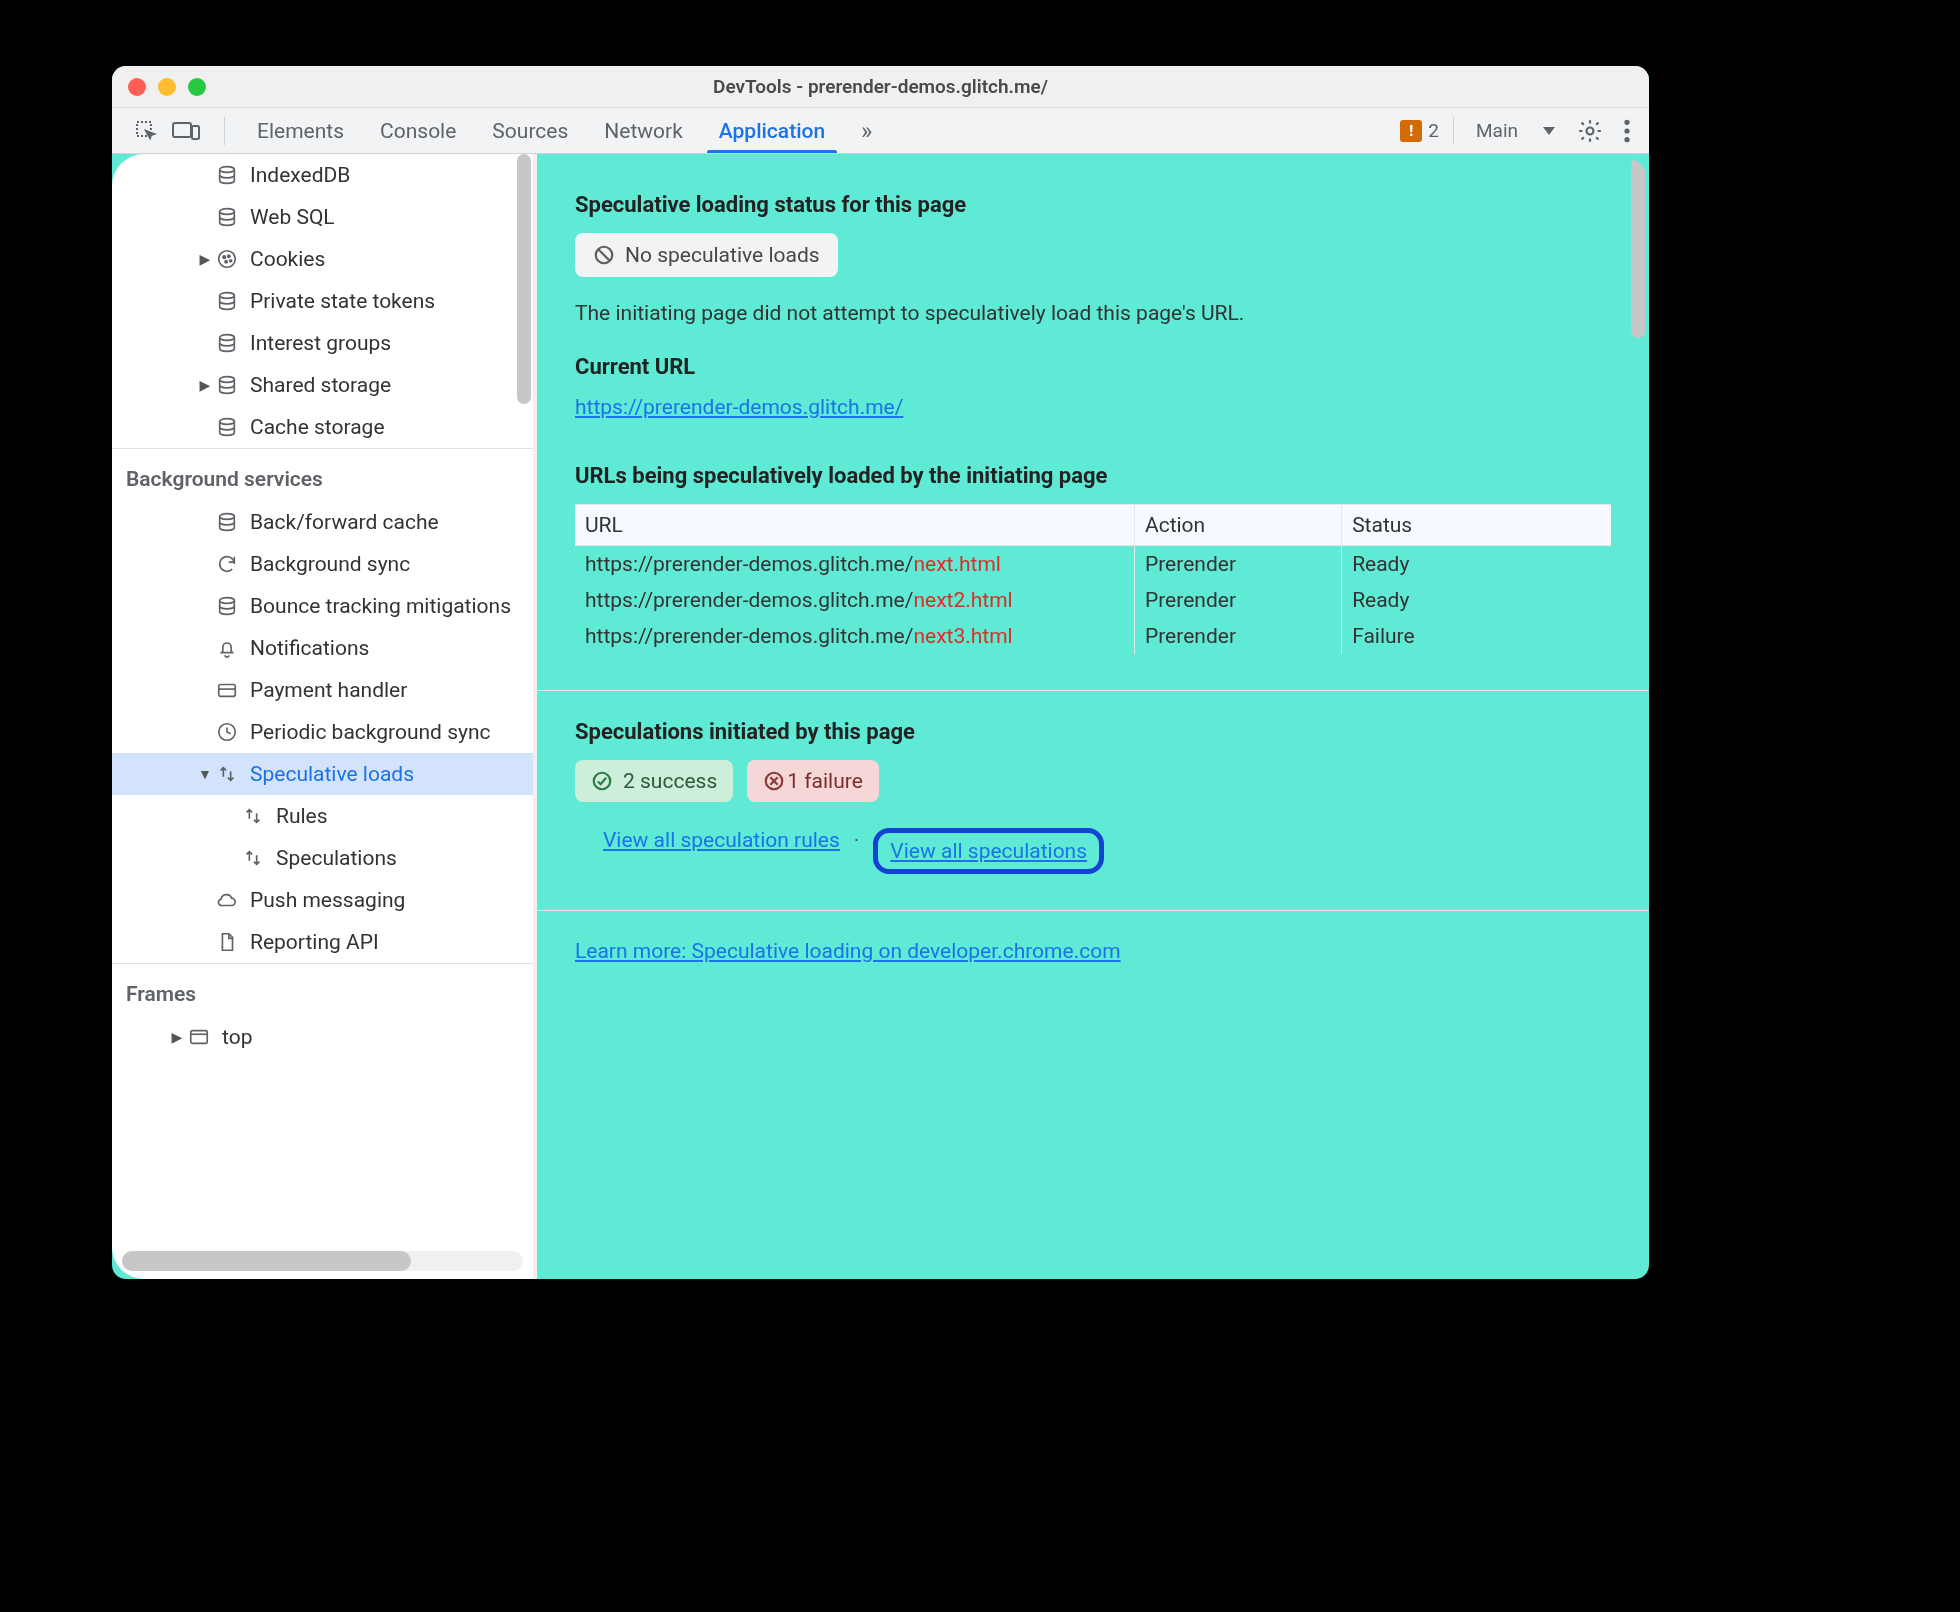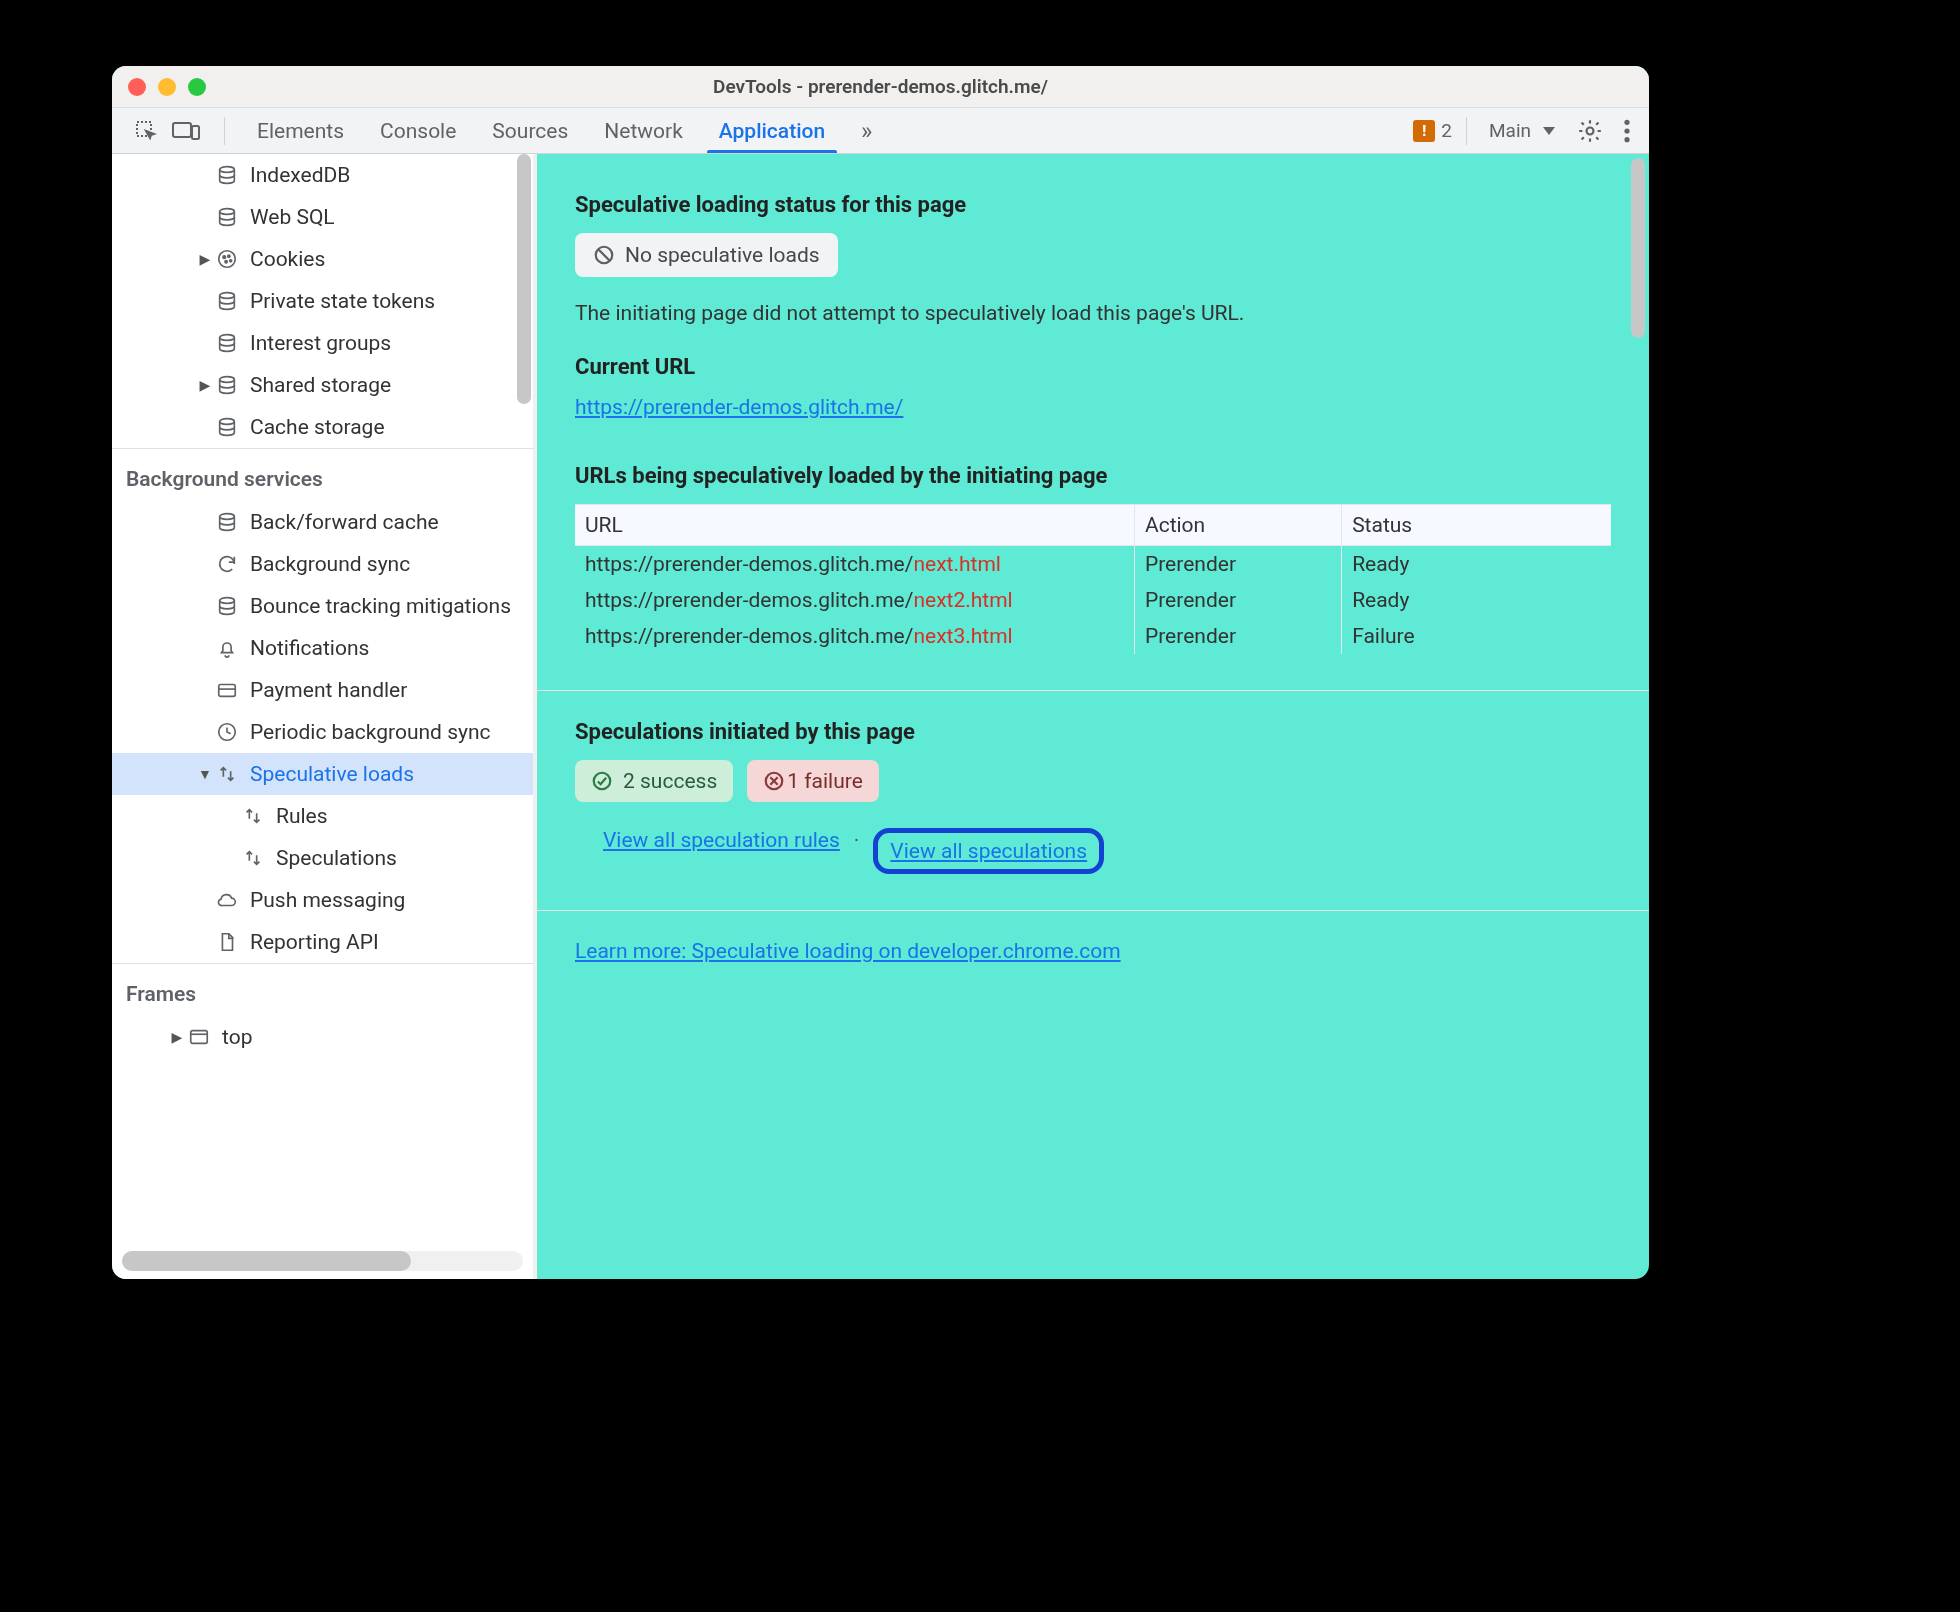--- a/index.html
+++ b/index.html
@@ -55,25 +55,25 @@
   }
   .toolbar-left-icons { display:flex; align-items:center; gap:14px; padding:0 10px; }
   .vdiv { width:1px; height:28px; background:#cfd3d7; margin:0 6px; }
   .tabs { display:flex; align-items:stretch; gap: 0; height:100%; }
   .tab { display:flex; align-items:center; padding:0 18px; color:#5f6368; font-size:21px; cursor:pointer; position:relative; }
   .tab.active { color:#1a73e8; font-weight:500; }
   .tab.active::after { content:""; position:absolute; left:6px; right:6px; bottom:0; height:3px; background:#1a73e8; border-radius:2px 2px 0 0; }
   .toolbar-spacer { flex:1; }
   .warn-badge { display:flex; align-items:center; gap:6px; color:#5f6368; font-size:19px;}
   .warn-icon { width:22px; height:22px; background:#d36b05; display:flex; align-items:center; justify-content:center; color:#fff; font-size:14px; font-weight:900; border-radius:3px;}
-  .main-select { display:flex; align-items:center; gap:12px; color:#5f6368; font-size:19px; padding:0 8px; cursor:pointer;}
+  .main-select { display:flex; align-items:center; gap:25px; color:#5f6368; font-size:19px; padding:0 8px; cursor:pointer;}
   .triangle-down { width:0; height:0; border-left:6px solid transparent; border-right:6px solid transparent; border-top:8px solid #5f6368;}
   .gear-icon, .kebab { color:#5f6368; cursor:pointer; padding:0 6px;}
   .content {
-    flex:1; display:flex; overflow:hidden;
+    flex:1; display:flex; overflow:hidden;border-radius:32px;
   }
   .sidebar {
     width: 425px;
     background:#fff;
     overflow-y:auto;
     border-right: 4px solid #f0f0f0;
     position: relative;
     display:flex;
     flex-direction:column;
   }

